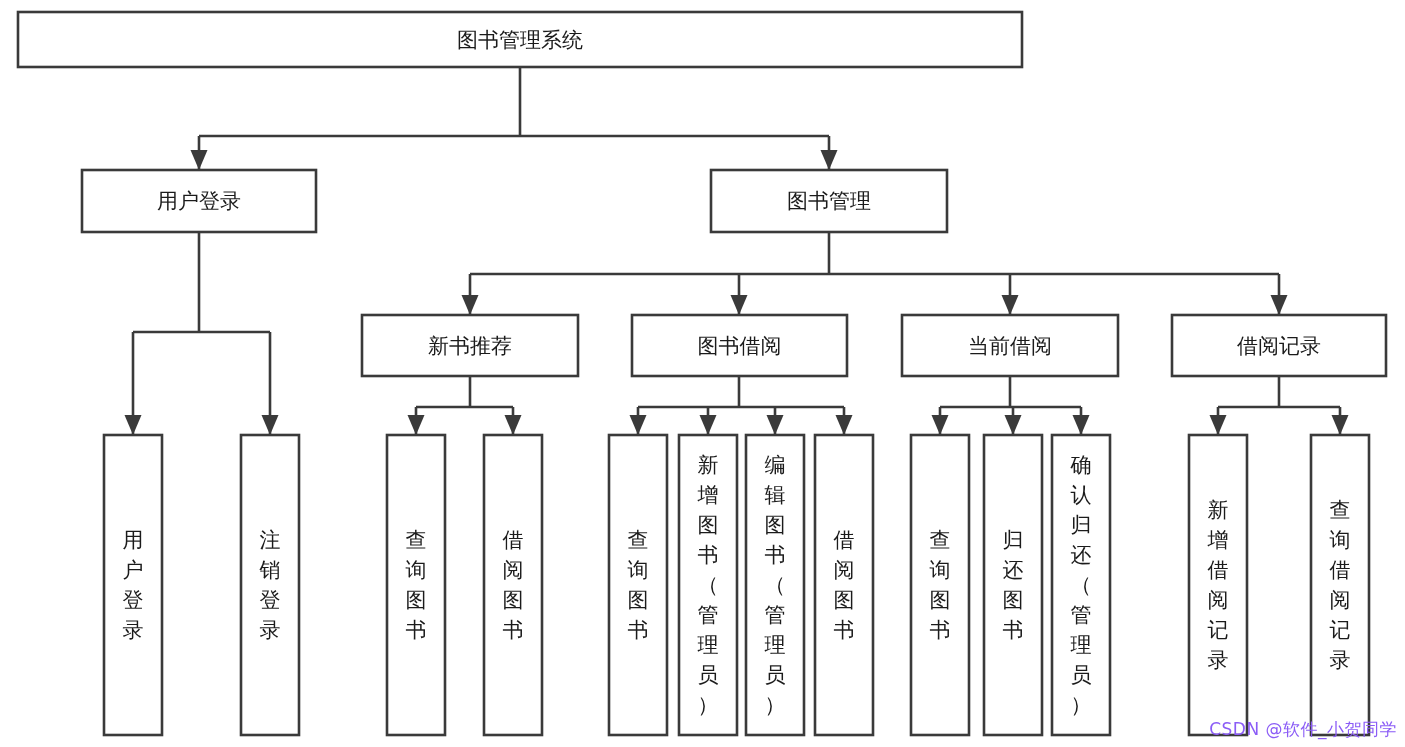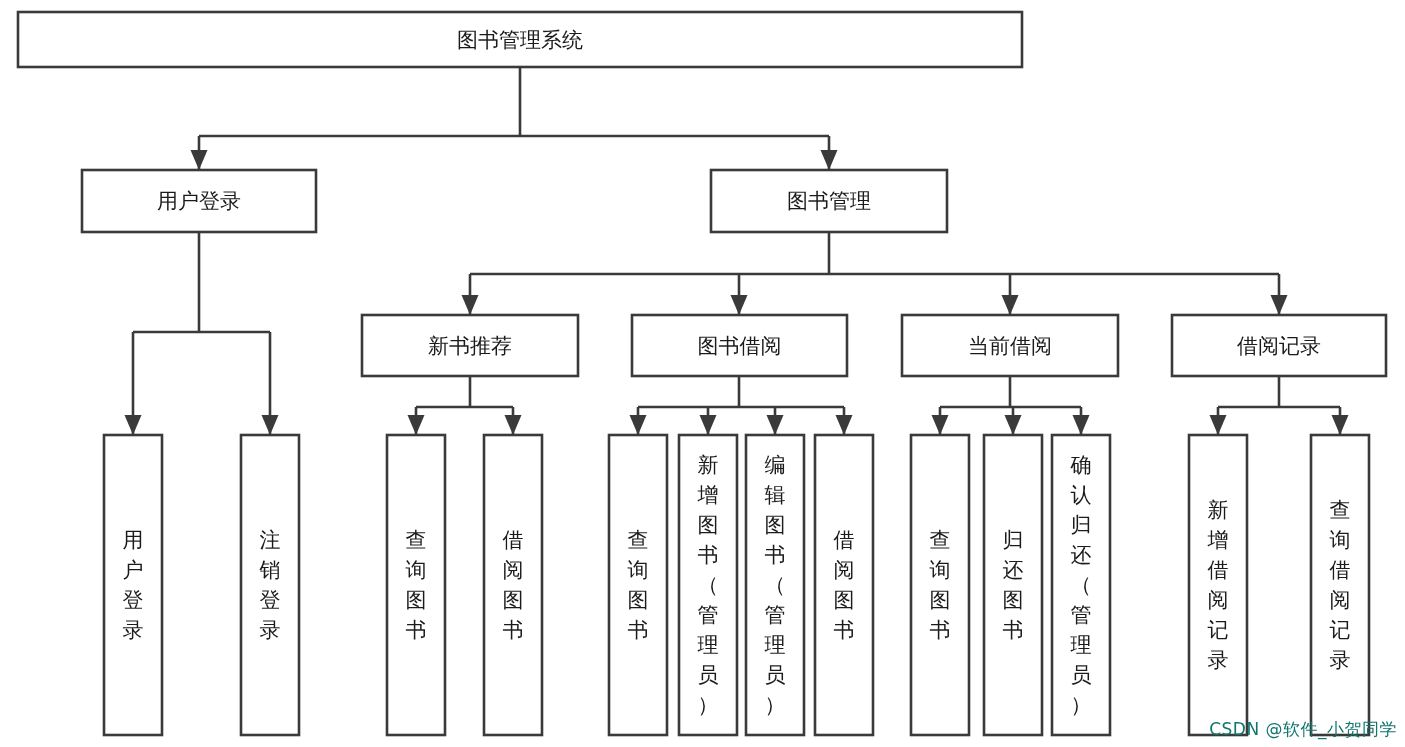--- a/index.html
+++ b/index.html
@@ -56,21 +56,21 @@
     font-family: "DejaVu Sans", "Liberation Sans", sans-serif;
     font-size: 21px;
     text-anchor: middle;
   }
   .watermark-text {
     position: absolute;
     right: 8px;
     bottom: 6px;
     font-family: "DejaVu Sans", "Liberation Sans", sans-serif;
     font-size: 17px;
-    color: #0f766e;
+    color: #8b5cf6;
     white-space: nowrap;
     letter-spacing: 0.5px;
     user-select: none;
   }
 </style>
 </head>
 <body>
 
 <div id="diagram-root">
   <svg class="diagram-canvas" viewBox="0 0 1405 747" xmlns="http://www.w3.org/2000/svg">

